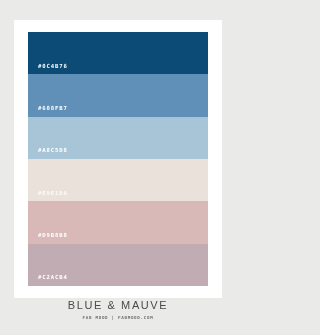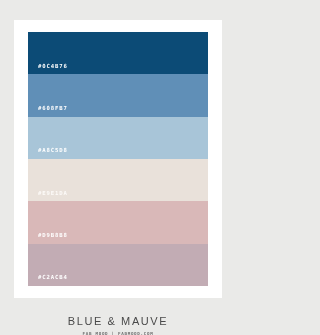--- a/index.html
+++ b/index.html
@@ -72,21 +72,20 @@
   .swatch-hex.faint {
     color: #fdfbf9;
   }
 
   #footer {
     position: absolute;
     left: 0;
     top: 300px;
     width: 236px;
     text-align: center;
-    margin-top: 16px;
   }
 
   #palette-title {
     font-family: "Liberation Sans", sans-serif;
     font-size: 11px;
     letter-spacing: 1.6px;
     color: #4a4a4a;
     font-weight: 400;
     line-height: 1;
     white-space: nowrap;

